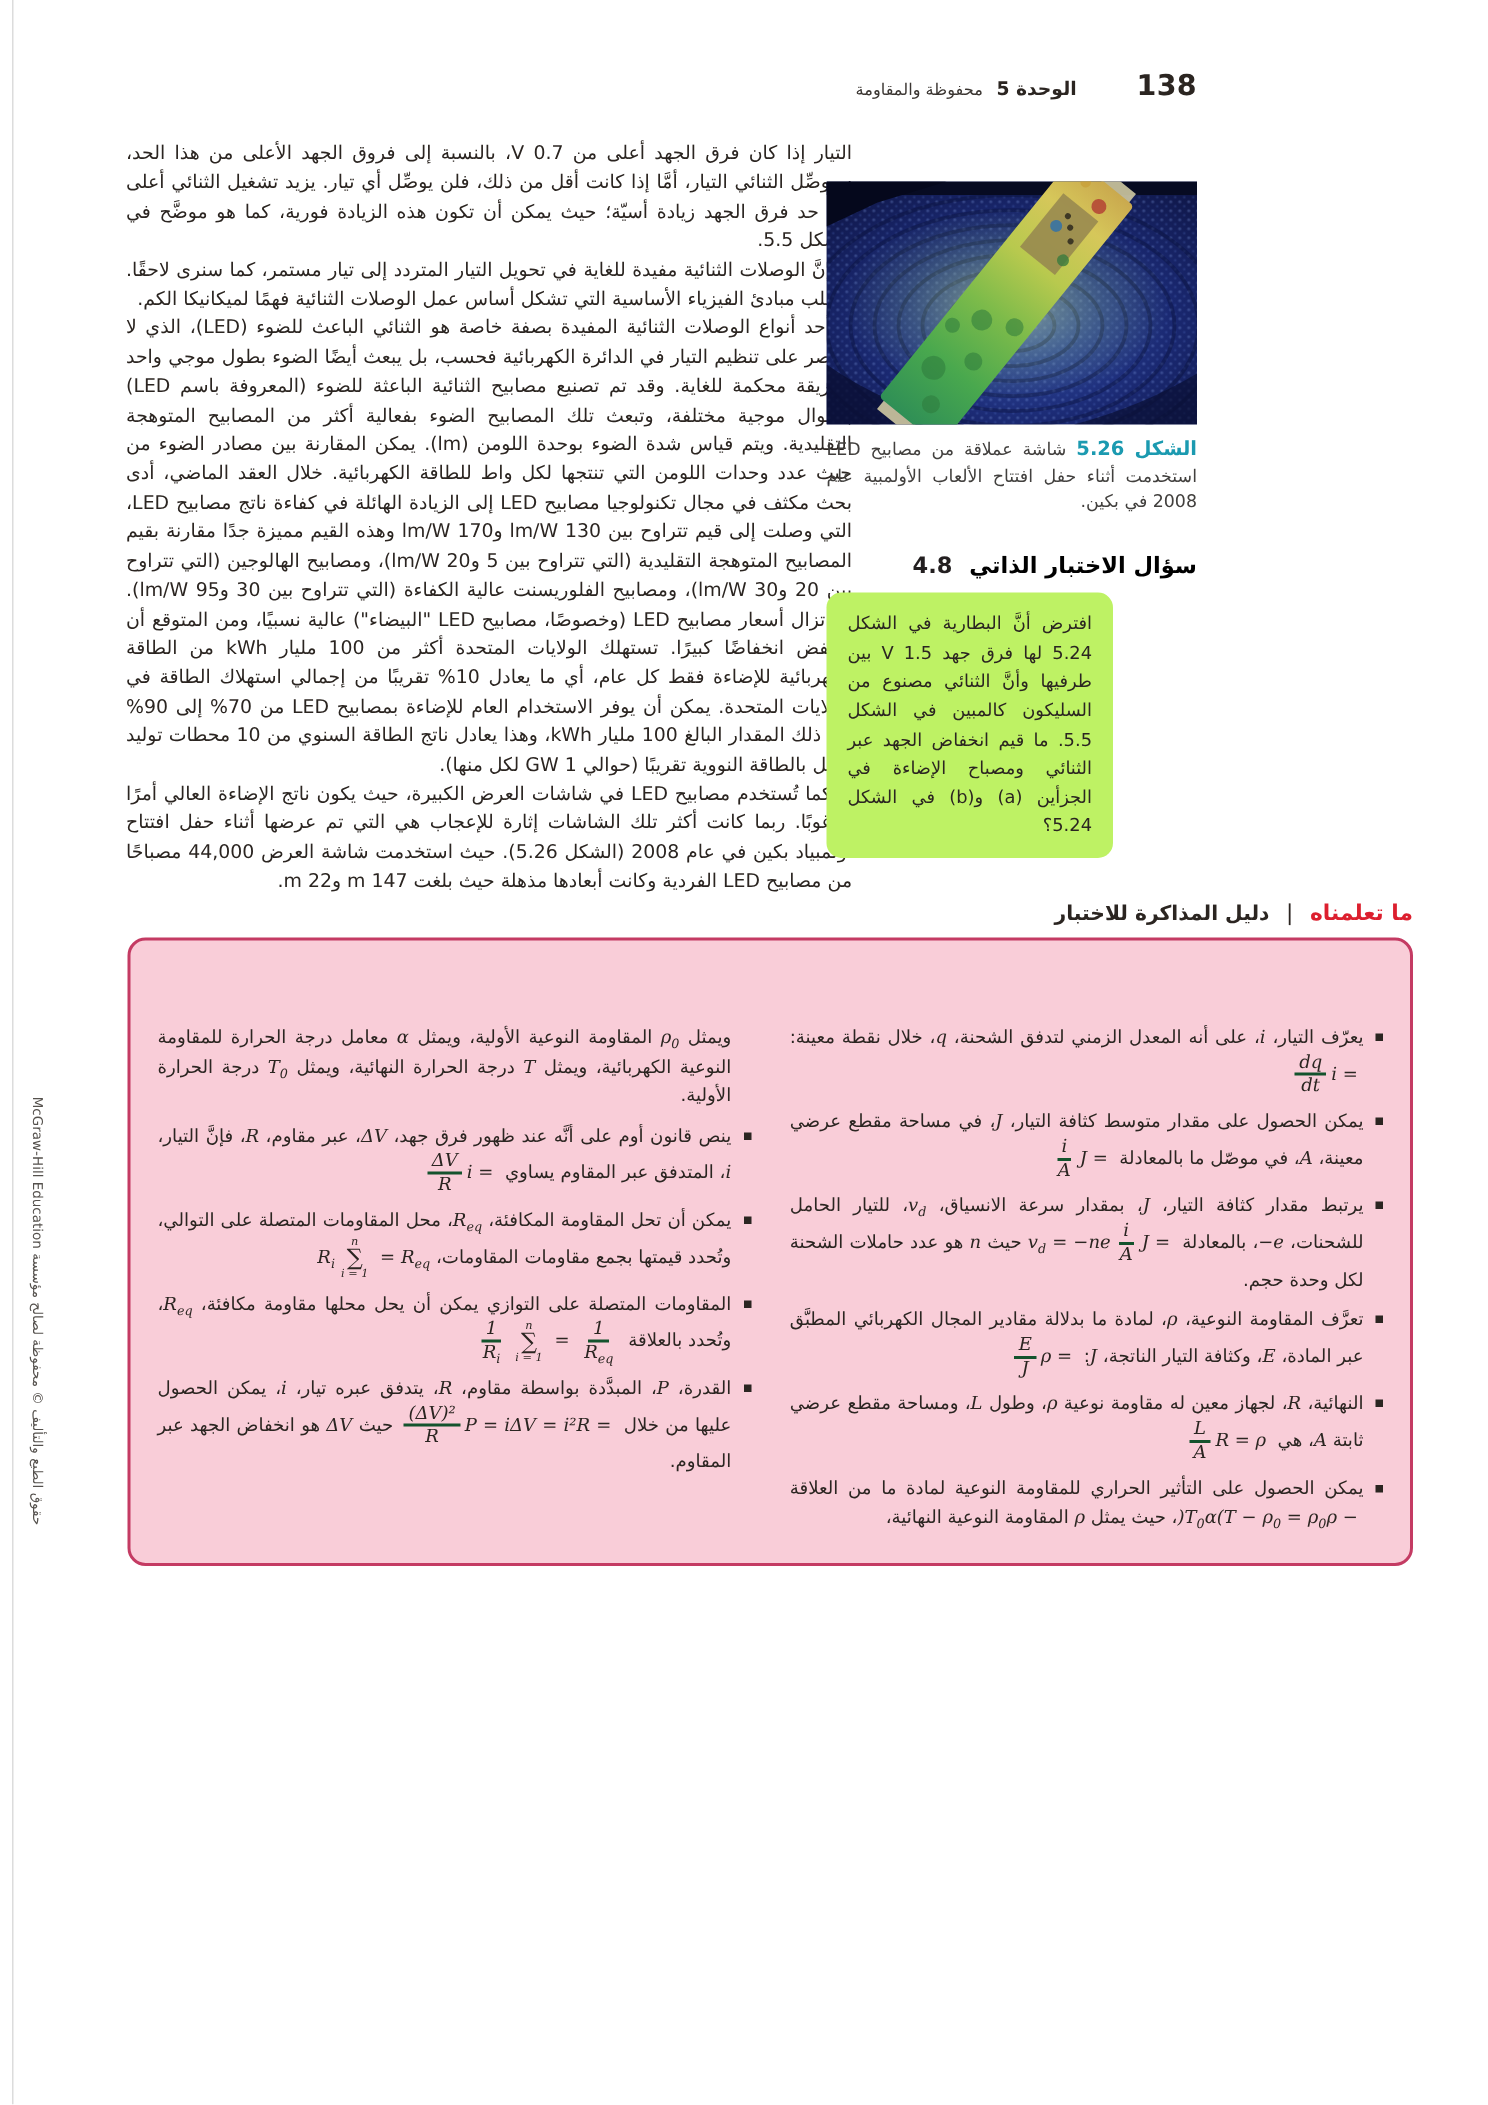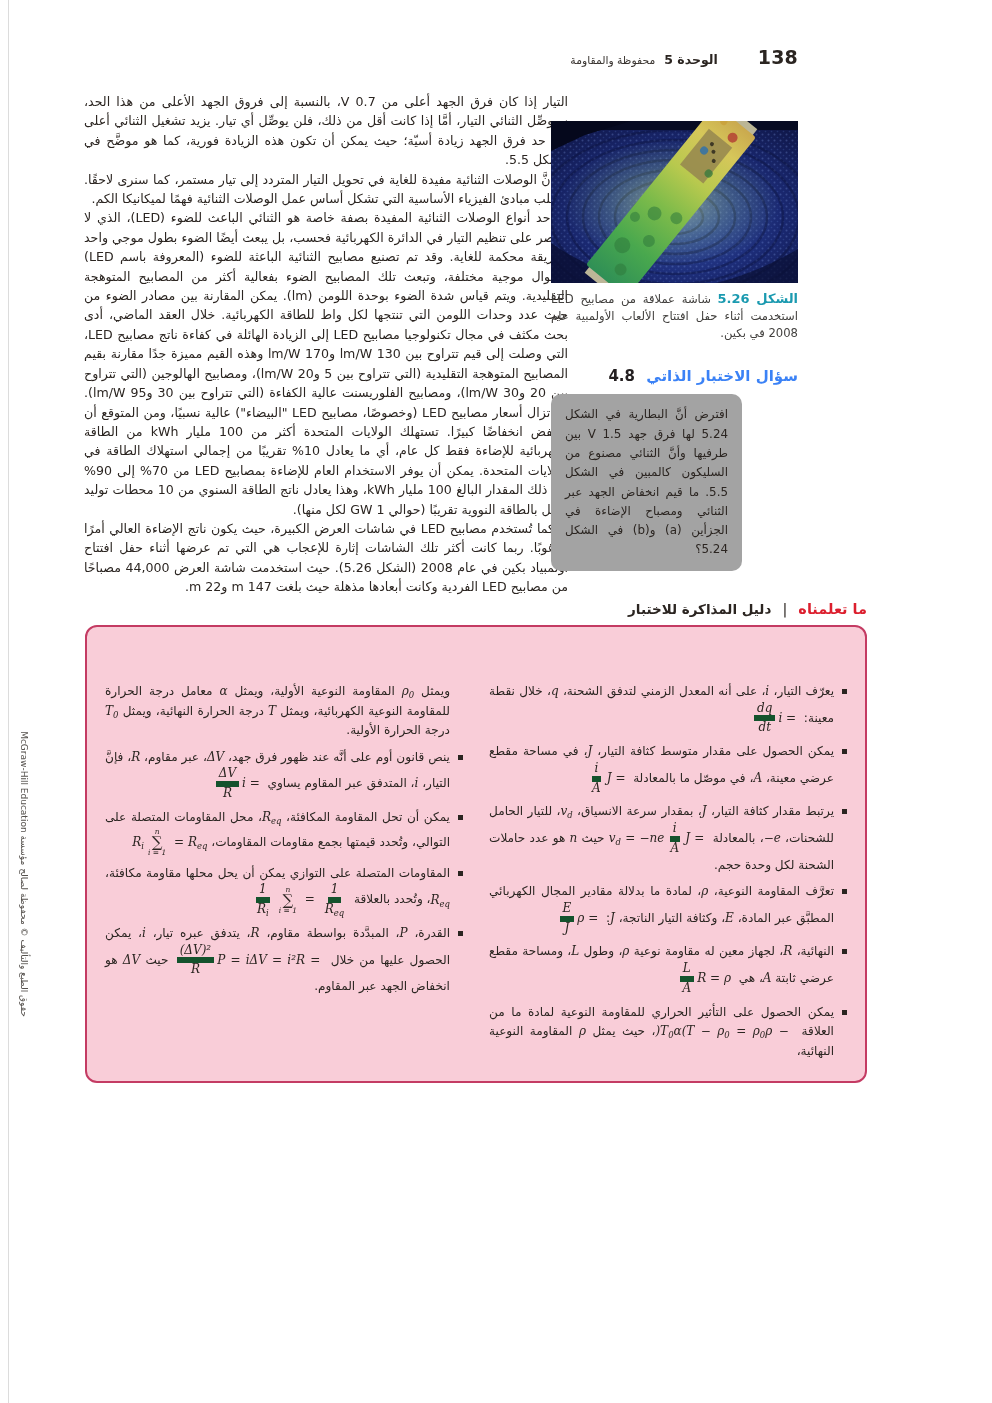--- a/index.html
+++ b/index.html
@@ -32,32 +32,32 @@
   .figure-photo{display:block;width:247px;height:162px;}
   .figure-caption{
     direction:rtl;text-align:justify;margin-top:8px;
     font-size:11.6px;line-height:16.8px;color:#42403e;
   }
   .figure-label,.figure-number{color:#1b9ab0;font-weight:bold;font-size:13px;}
   .selftest-heading{
     direction:rtl;margin-top:26px;margin-left:0;
     font-size:15px;font-weight:bold;
   }
-  .selftest-title{color:#3b82f6;}
+  .selftest-title{color:#000000;}
   .selftest-number{color:#231f20;margin-right:6px;}
   .selftest-box{
     margin-top:9px;margin-right:0;margin-left:0;
     width:151px;margin-right:0;
-    background:#a3a3a3;border-radius:10px;padding:11px 14px;
+    background:#bef264;border-radius:10px;padding:11px 14px;
     direction:rtl;text-align:justify;font-size:11.9px;line-height:19.3px;
     margin-right:56px;width:163px;
   }
 
   
-  .summary-section{position:absolute;left:85px;top:601px;width:782px;}
+  .summary-section{position:absolute;left:85px;top:601px;width:857px;}
   .summary-header{direction:rtl;text-align:right;font-weight:bold;font-size:14.5px;}
   .summary-title{color:#dc1f2e;}
   .summary-divider{margin:0 6px;color:#2b2521;font-weight:normal;}
   .summary-subtitle{color:#2b2521;font-size:13.5px;}
   .summary-box{
     margin-top:8px;background:#f9cdd8;border:2px solid #c43b63;border-radius:12px;
     padding:15px 18px 13px 18px;direction:rtl;display:flex;gap:26px;
     font-size:12.1px;line-height:19.6px;
   }
   .summary-col{width:calc(50% - 13px);text-align:justify;margin-top:40px;}
@@ -71,21 +71,21 @@
   
   .math{
     font-family:"DejaVu Serif",serif;font-style:italic;
     direction:ltr;unicode-bidi:isolate;font-size:12px;white-space:pre;
   }
   .math sub{font-size:8.5px;line-height:0;}
   .frac{
     display:inline-flex;flex-direction:column;align-items:center;
     vertical-align:middle;margin:0 3px;line-height:1.15;font-size:11px;white-space:nowrap;
   }
-  .frac .fnum{border-bottom:6px solid #14532d;padding:0 3px;}
+  .frac .fnum{border-bottom:2px solid #14532d;padding:0 3px;}
   .frac .fden{padding:0 3px;}
   .sum{
     display:inline-flex;flex-direction:column;align-items:center;
     vertical-align:middle;line-height:1;margin:0 4px;
   }
   .sum .lim{font-size:7.5px;font-style:italic;}
   .sum .sg{font-size:15px;font-style:normal;line-height:.95;}
 
   
   .copyright-strip{

